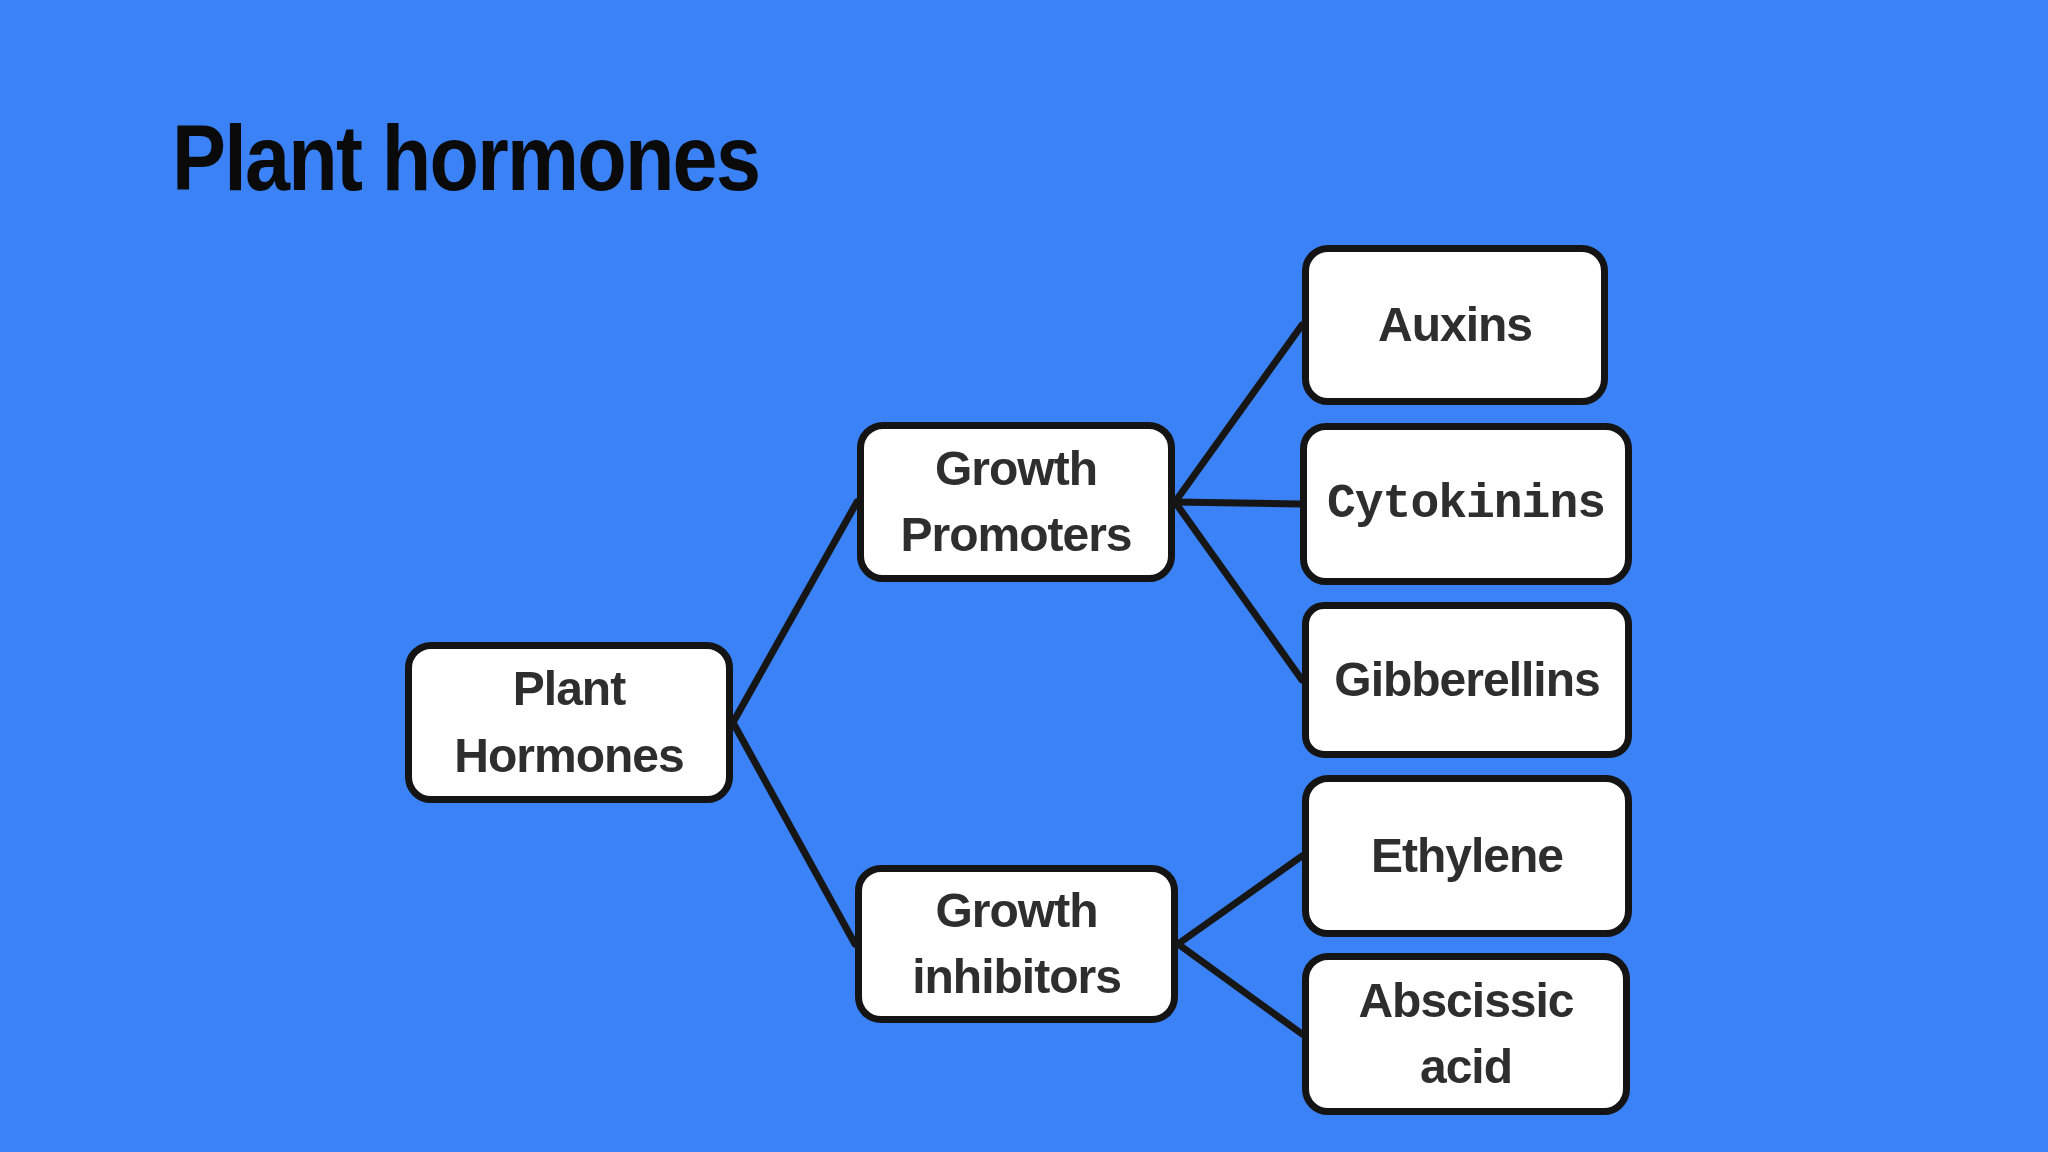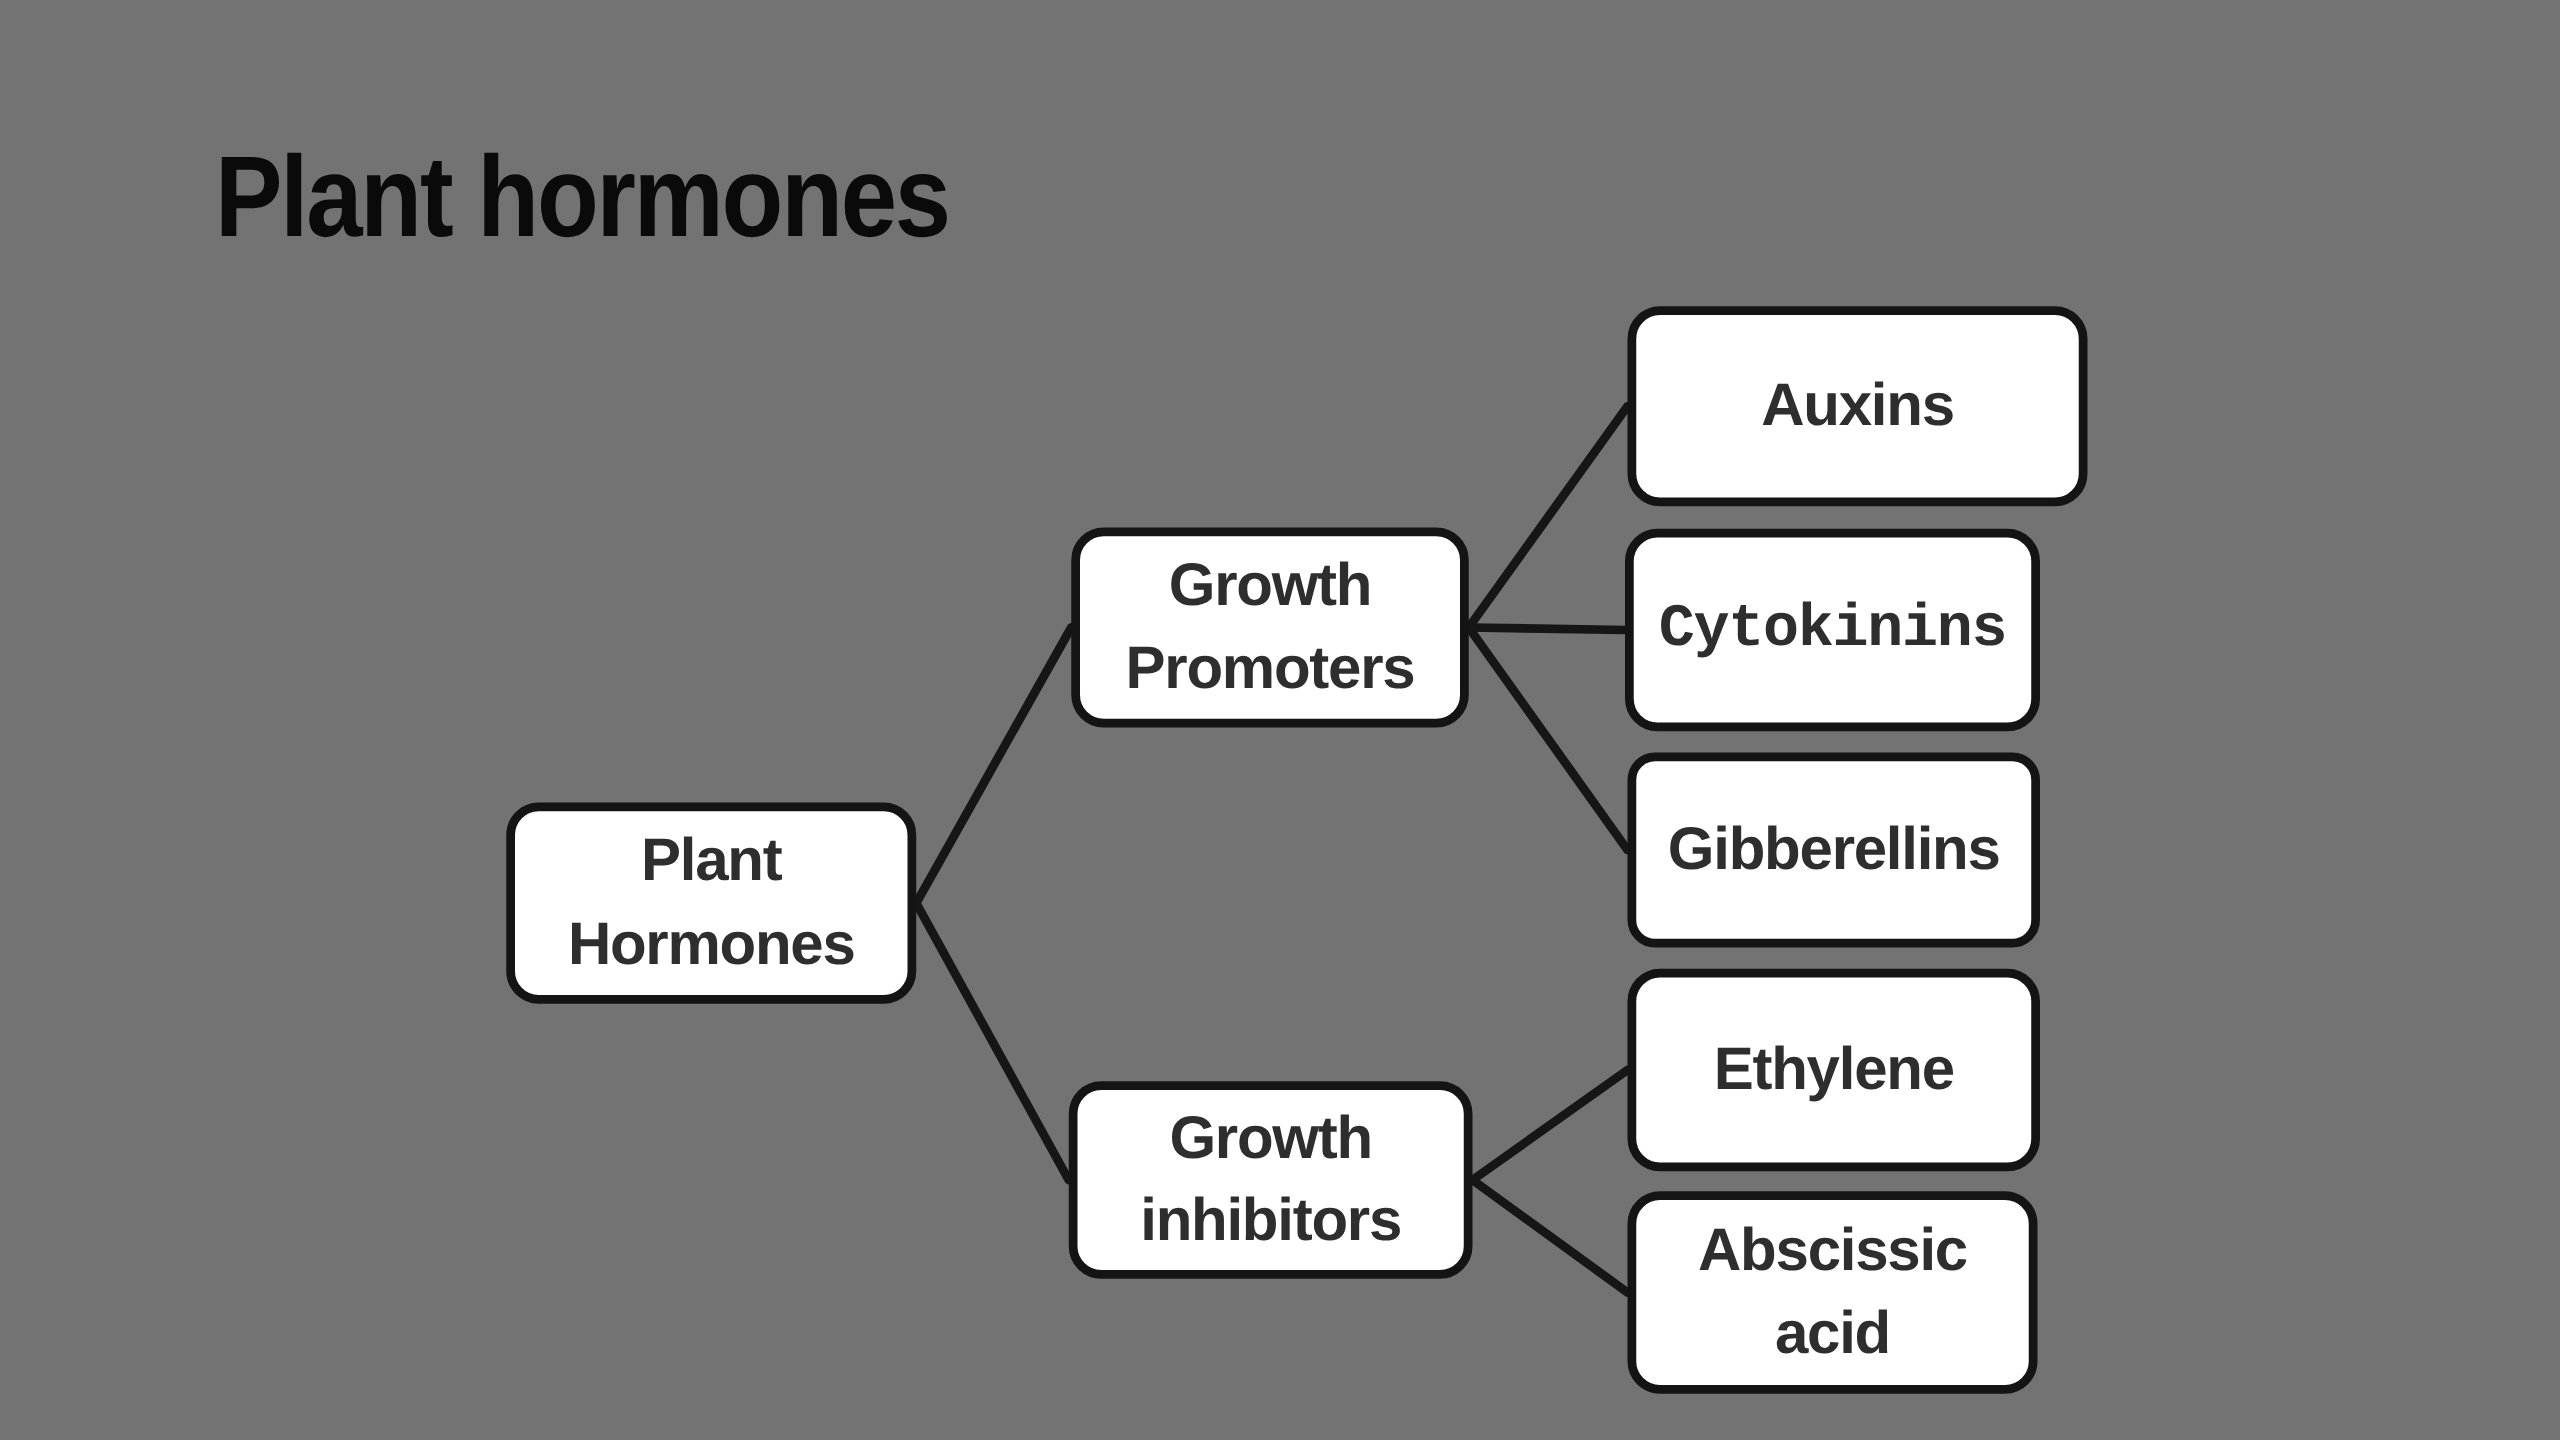--- a/index.html
+++ b/index.html
@@ -4,21 +4,21 @@
 <style>
   html, body {
     margin: 0;
     padding: 0;
     background: #ffffff;
   }
   #canvas {
     position: relative;
     width: 2048px;
     height: 1152px;
-    background: #737373;
+    background: #3b82f6;
     overflow: hidden;
     font-family: "Liberation Sans", sans-serif;
   }
   #slide-title {
     position: absolute;
     left: 172px;
     top: 112px;
     margin: 0;
     font-size: 92px;
     font-weight: 700;
@@ -50,21 +50,21 @@
     font-size: 48px;
     font-weight: 700;
     line-height: 1.38;
     color: #2e2e2e;
     white-space: pre-line;
     letter-spacing: -1px;
   }
   #n-plant_hormones   { left: 405px;  top: 642px; width: 328px; height: 161px; }
   #n-growth_promoters { left: 857px;  top: 422px; width: 318px; height: 160px; }
   #n-growth_inhibitors{ left: 855px;  top: 865px; width: 323px; height: 158px; }
-  #n-auxins           { left: 1302px; top: 245px; width: 368px; height: 160px; }
+  #n-auxins           { left: 1302px; top: 245px; width: 306px; height: 160px; }
   #n-cytokinins       { left: 1300px; top: 423px; width: 332px; height: 162px; font-family: Liberation Mono, monospace; }
   #n-gibberellins     { left: 1302px; top: 602px; width: 330px; height: 156px; border-radius: 22px; }
   #n-ethylene         { left: 1302px; top: 775px; width: 330px; height: 162px; }
   #n-abscissic_acid   { left: 1302px; top: 953px; width: 328px; height: 162px; }
 </style>
 </head>
 <body>
 
 <div id="canvas">
 

